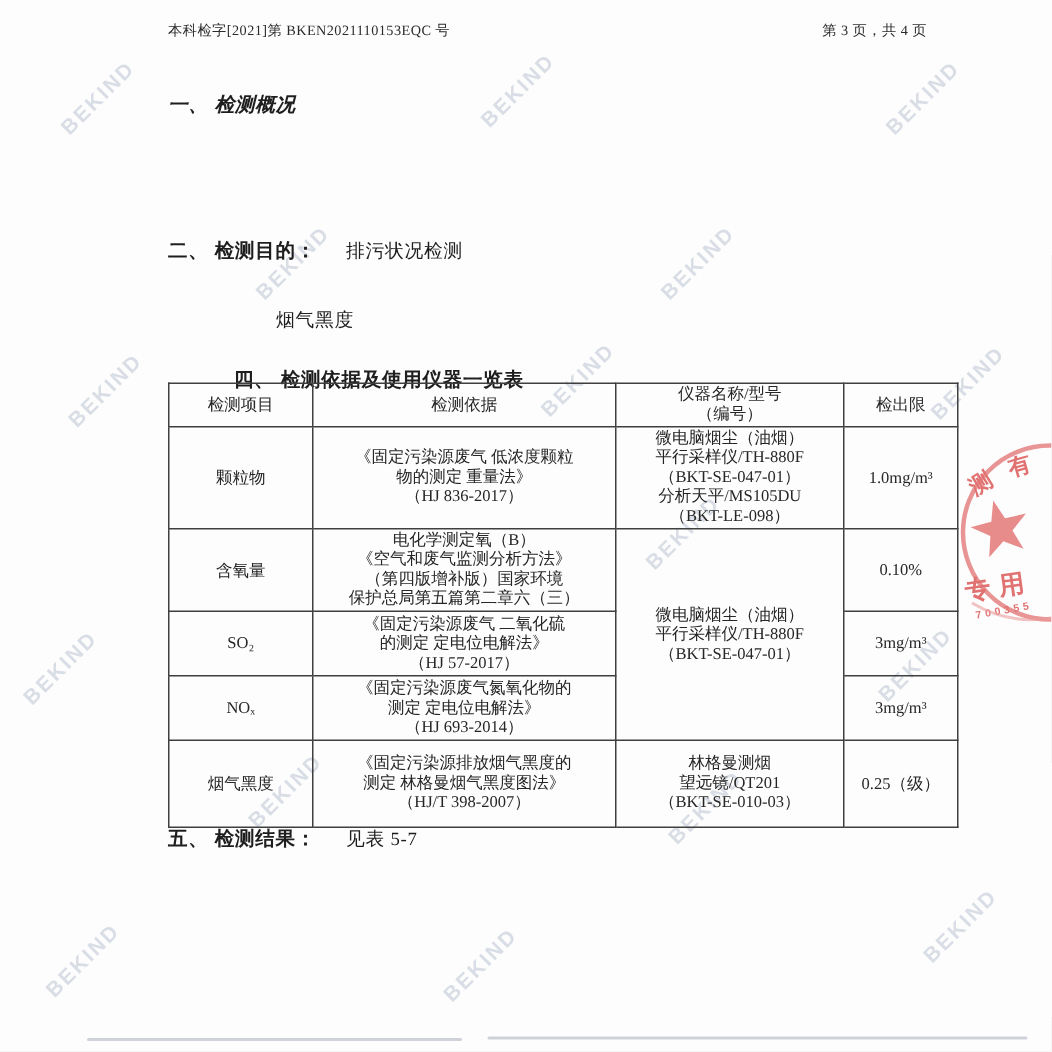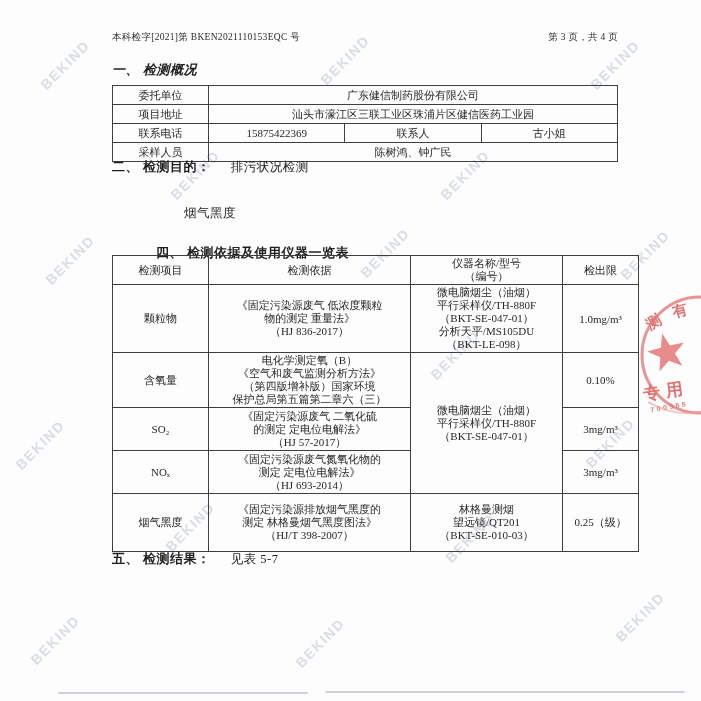--- a/index.html
+++ b/index.html
@@ -13,21 +13,21 @@
   
   .wm{
     position:absolute;
     transform:translate(-50%,-50%) rotate(-45deg);
     font-family:"Liberation Sans","DejaVu Sans",sans-serif;
     font-weight:bold;font-size:14px;letter-spacing:1.5px;
     color:rgba(158,168,188,0.38);
     white-space:nowrap;pointer-events:none;
   }
   
-  .hdr{position:absolute;top:31px;left:112px;width:506px;display:flex;justify-content:space-between;}
+  .hdr{position:absolute;top:14px;left:112px;width:506px;display:flex;justify-content:space-between;}
   .hdr span{font-size:9.5px;letter-spacing:0.3px;color:#2b2b2b;}
   
   .sec{position:absolute;left:112px;font-family:"Liberation Sans","DejaVu Sans",sans-serif;
        font-weight:bold;font-size:13px;color:#1e1e1e;letter-spacing:0.5px;white-space:nowrap;}
   .sec .plain{font-family:"Liberation Serif","DejaVu Serif",serif;font-weight:normal;font-size:12.5px;margin-left:20px;}
   
   table{border-collapse:collapse;table-layout:fixed;}
   td,th{border:1px solid #3f3f3f;font-size:11px;text-align:center;vertical-align:middle;
         padding:1px 2px;color:#262626;font-weight:normal;}
   .t1{position:absolute;left:112px;top:85px;width:506px;}
@@ -64,42 +64,20 @@
       <div class="wm" style="left: 640px; top: 617px;">BEKIND</div>
     </div>
 
   <div class="hdr">
     <span>本科检字[2021]第 BKEN2021110153EQC 号</span>
     <span>第 3 页，共 4 页</span>
   </div>
 
   <div class="sec" style="top:61px;font-style:italic;">一、 检测概况</div>
 
-  <table class="t1">
-    <tbody>
-      <tr>
-        <td style="width:91px;">委托单位</td>
-        <td colspan="3">广东健信制药股份有限公司</td>
-      </tr>
-      <tr>
-        <td>项目地址</td>
-        <td colspan="3">汕头市濠江区三联工业区珠浦片区健信医药工业园</td>
-      </tr>
-      <tr>
-        <td>联系电话</td>
-        <td style="width:220px;">15875422369</td>
-        <td style="width:105px;">联系人</td>
-        <td style="width:90px;">古小姐</td>
-      </tr>
-      <tr>
-        <td>采样人员</td>
-        <td colspan="3">陈树鸿、钟广民</td>
-      </tr>
-    </tbody>
-  </table>
 
   <div class="sec" style="top:158px;">
     <span>二、 检测目的：</span><span class="plain">排污状况检测</span>
   </div>
 
   <div class="sec" style="top:205px;left:184px;">
     <span class="plain" style="margin-left:0;">烟气黑度</span>
   </div>
 
   <div class="sec" style="top:244px;margin-left:44px;">四、 检测依据及使用仪器一览表</div>

